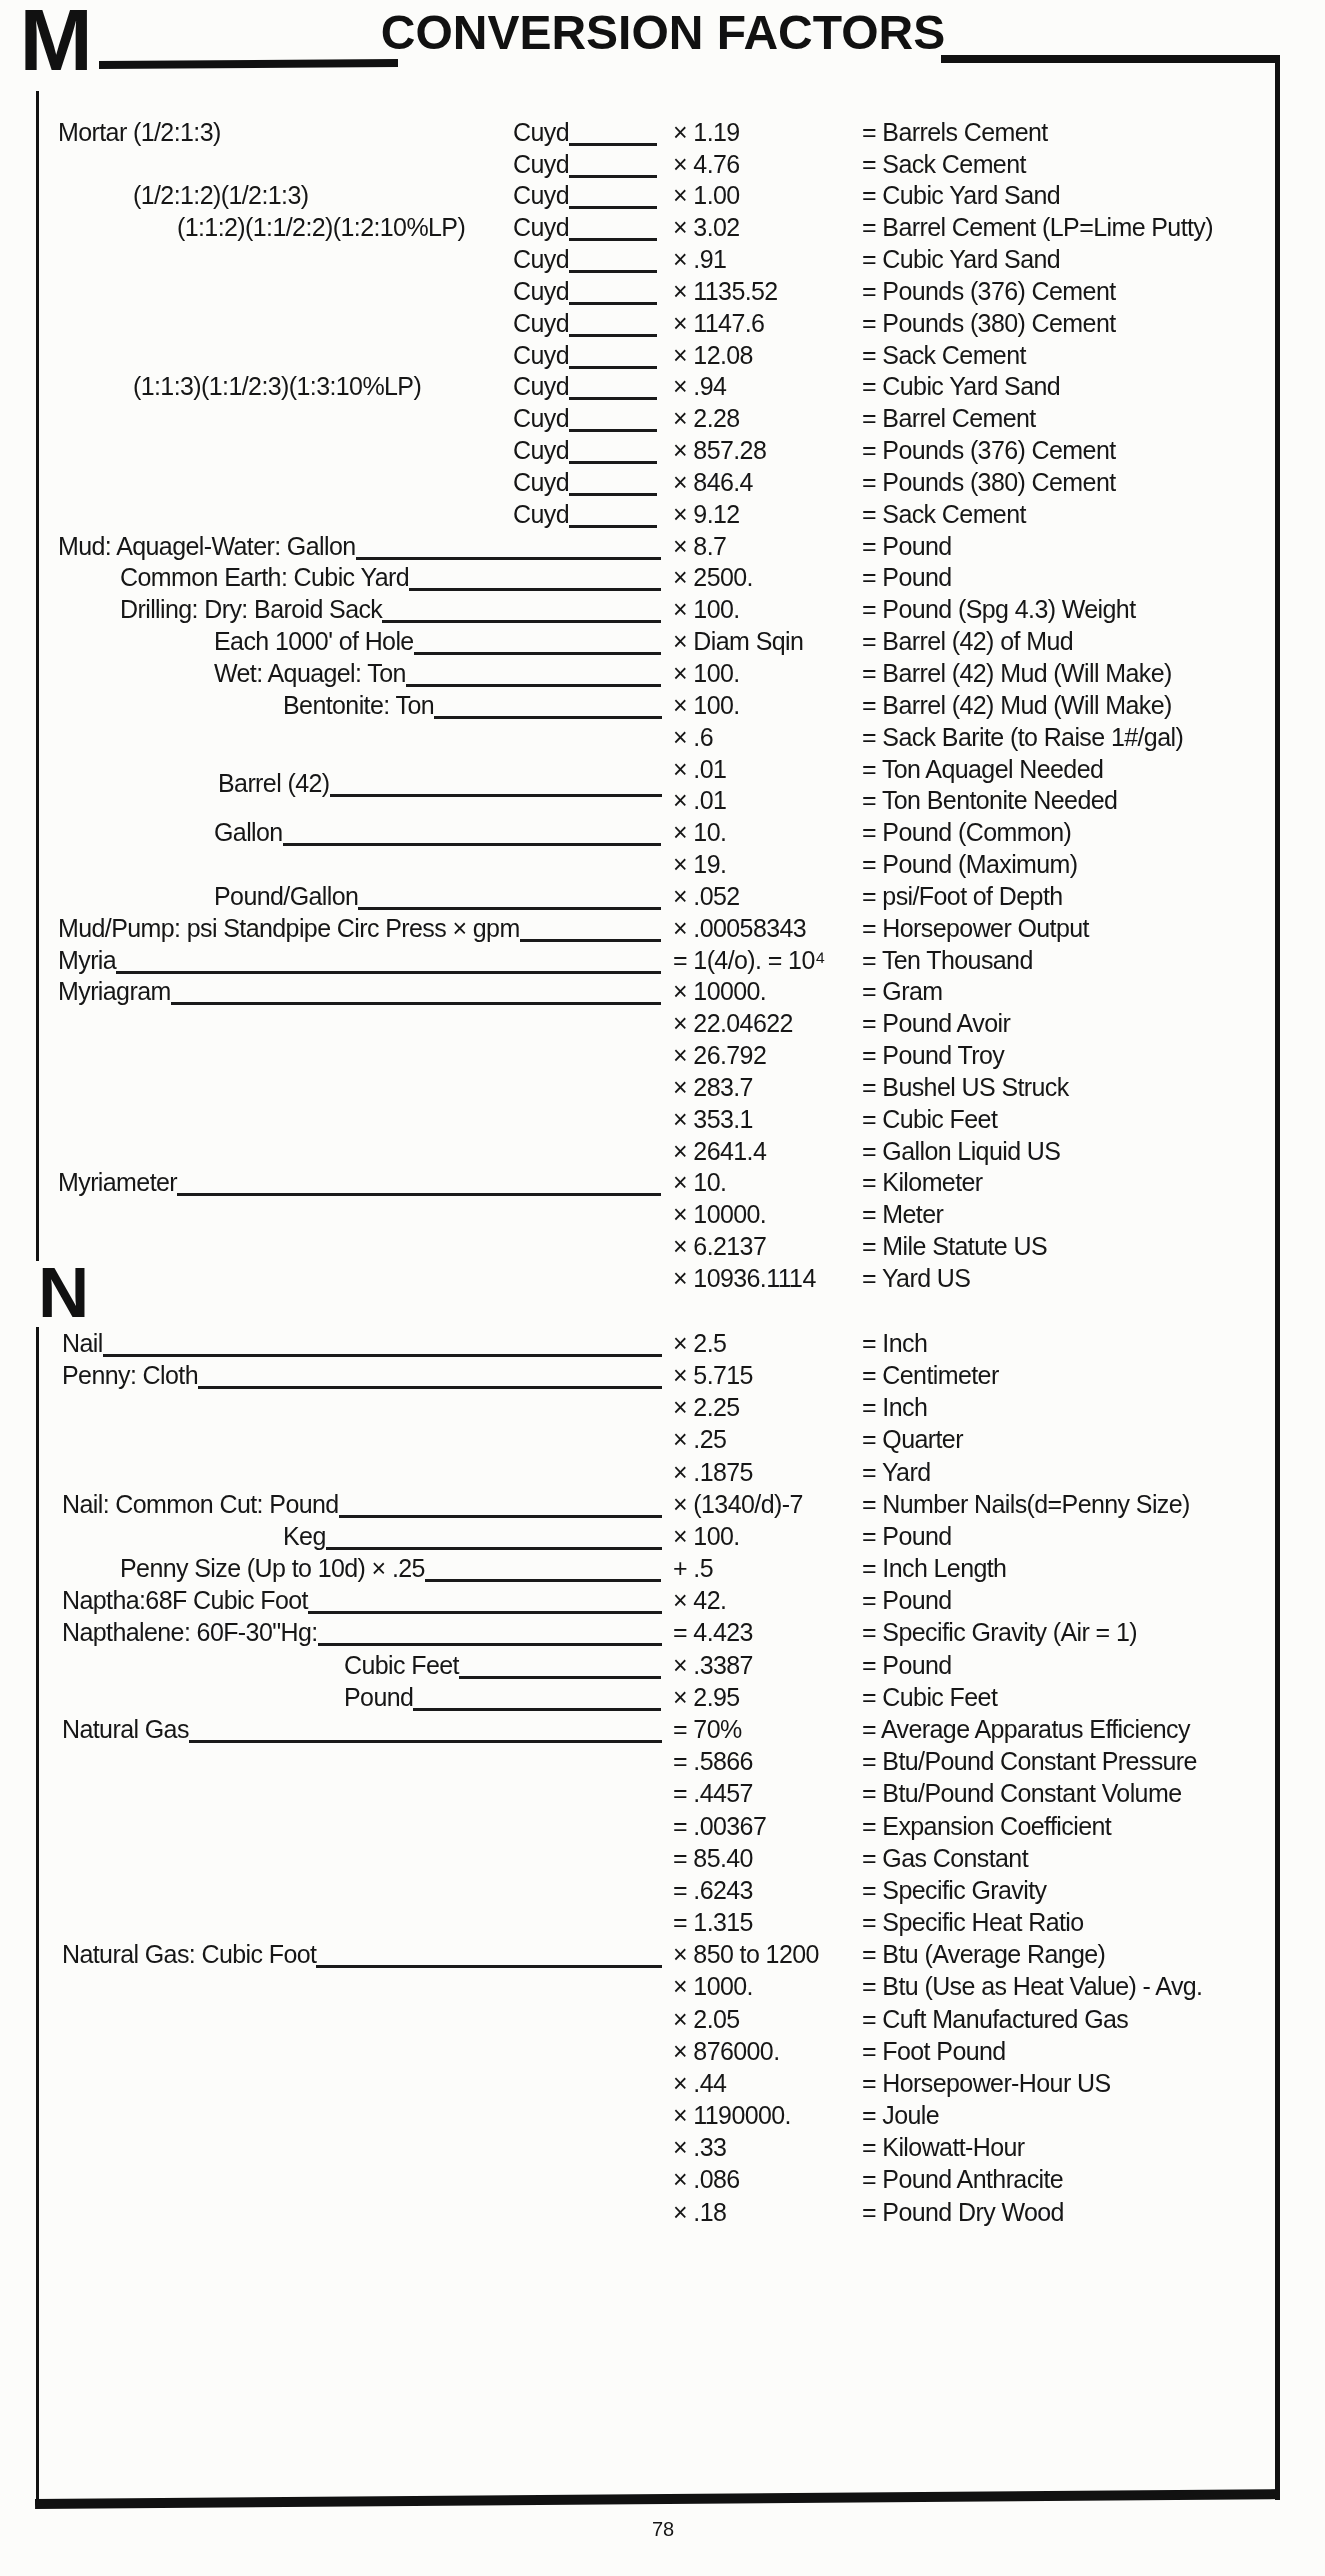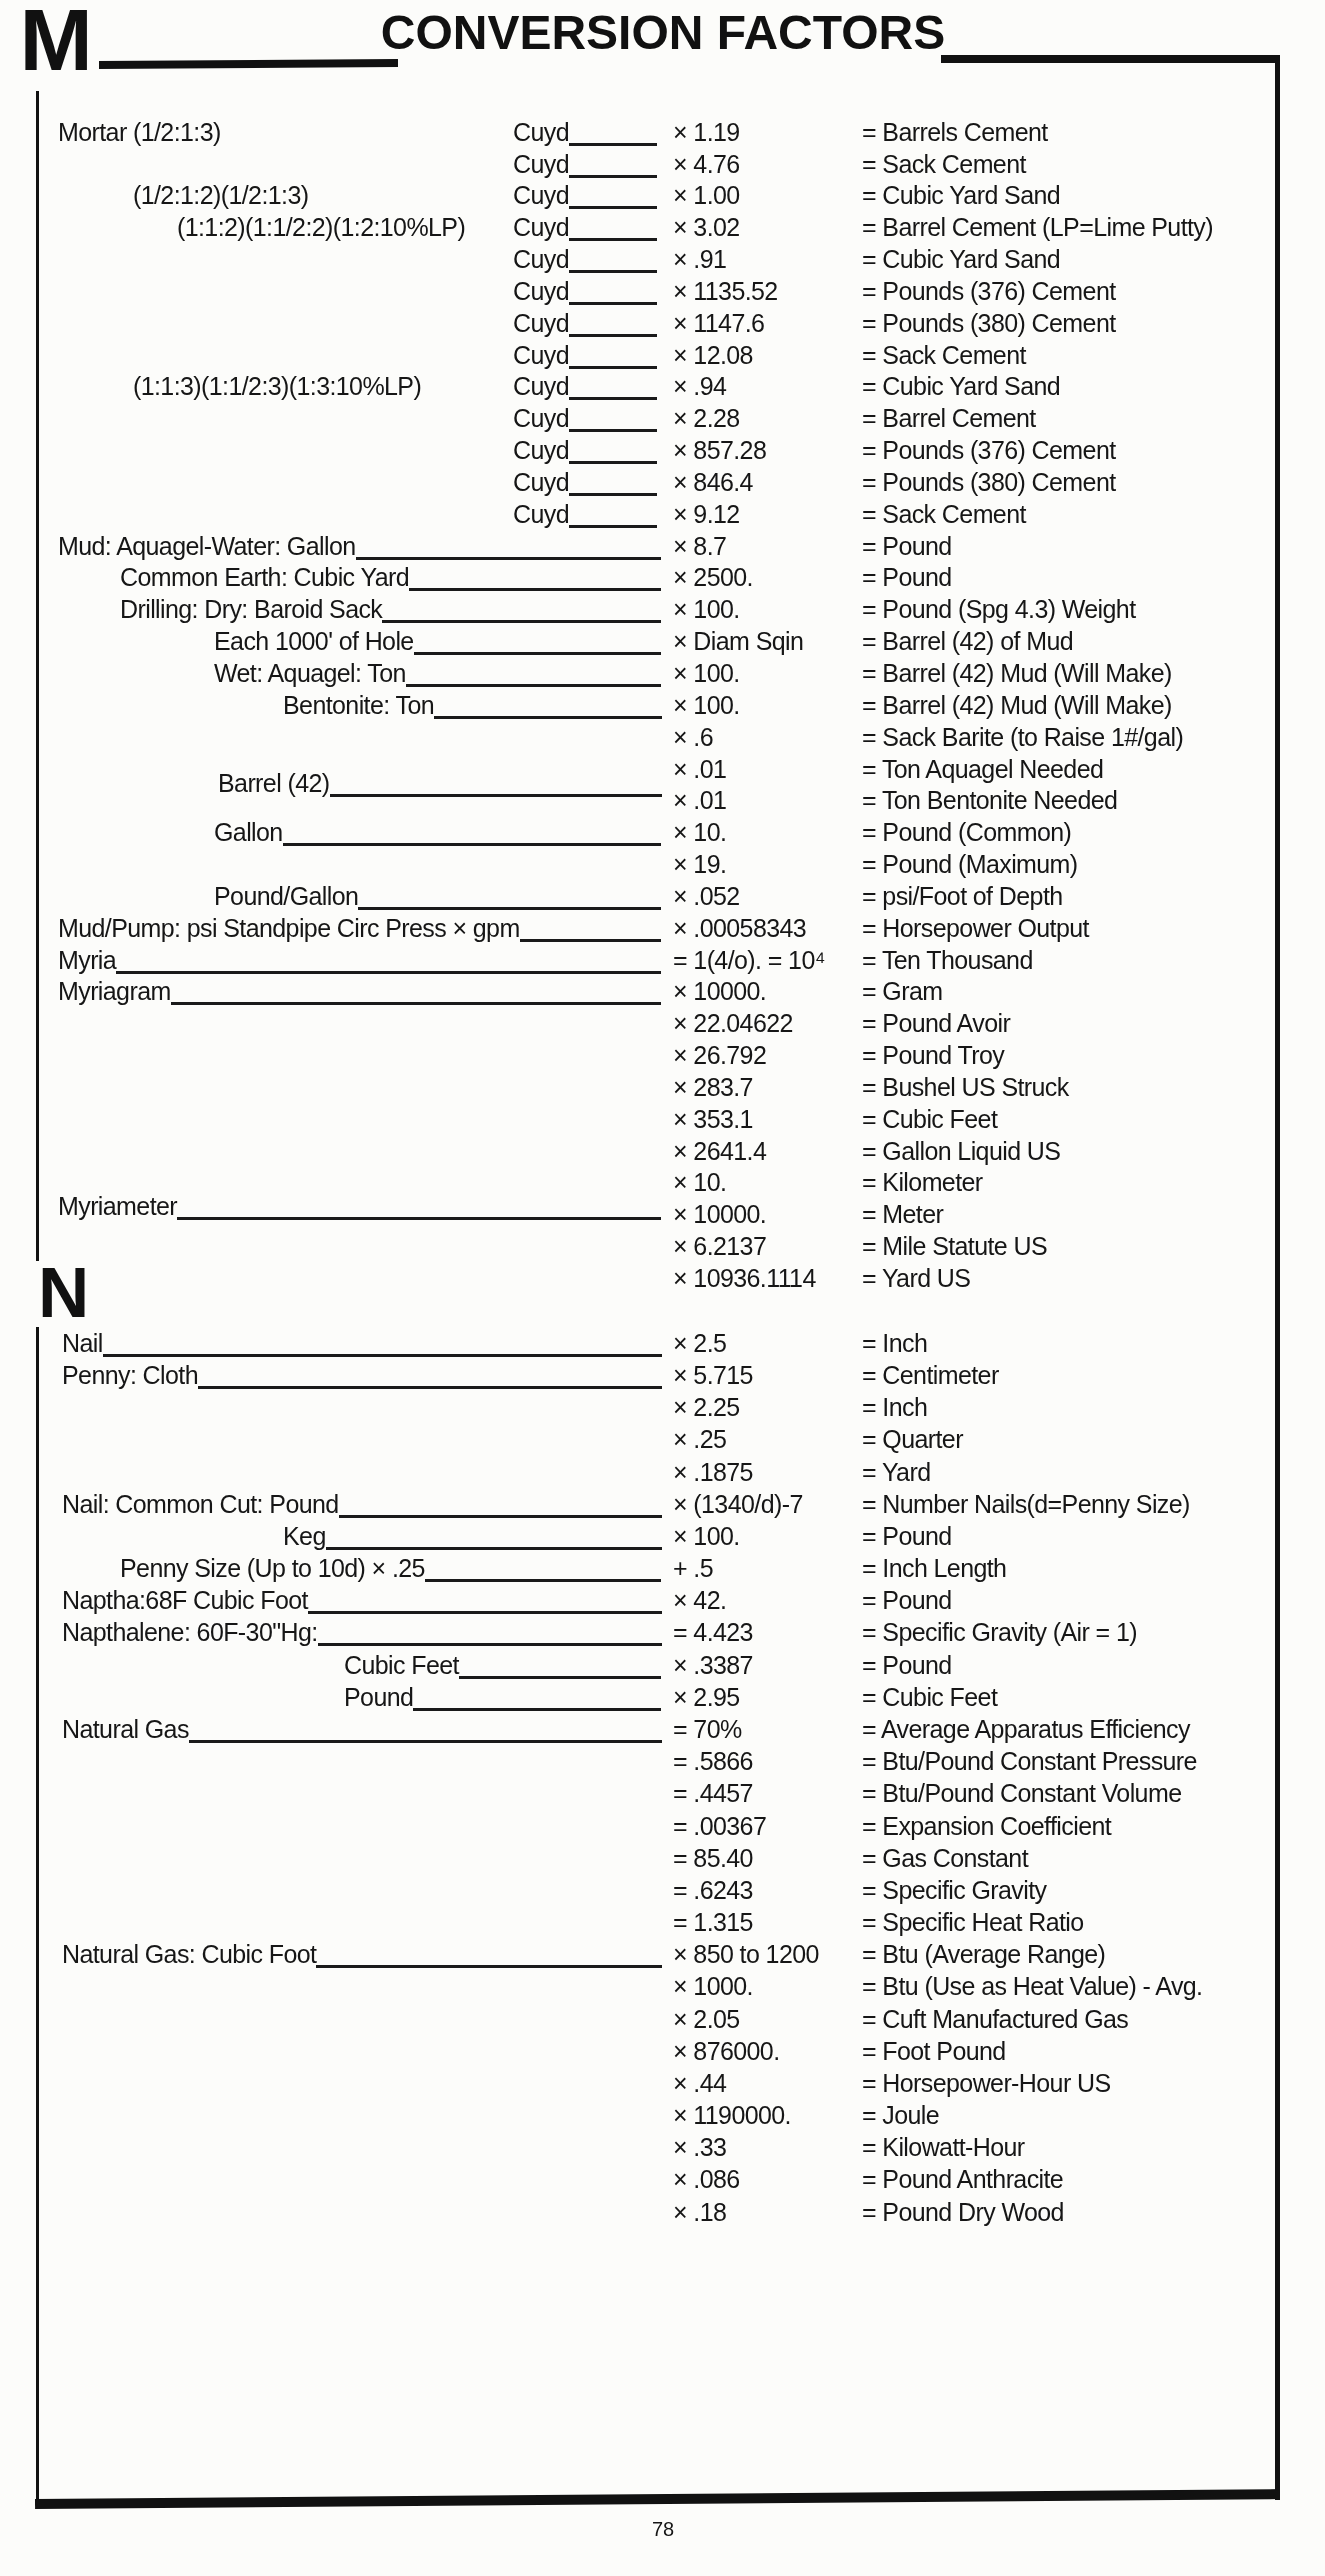--- a/index.html
+++ b/index.html
@@ -288,21 +288,21 @@
       </div>
       <div class="row" style="top: 1103px;">
         <div class="factor">× 353.1</div>
         <div class="result">= Cubic Feet</div>
       </div>
       <div class="row" style="top: 1135px;">
         <div class="factor">× 2641.4</div>
         <div class="result">= Gallon Liquid US</div>
       </div>
       <div class="row" style="top: 1166px;">
-        <div class="lblwrap" style="left: 58px; width: 603px; margin-top: 24px;">
+        <div class="lblwrap" style="left: 58px; width: 603px;">
           <span class="lbl">Myriameter</span>
           <div class="leader"></div>
         </div>
         <div class="factor">× 10.</div>
         <div class="result">= Kilometer</div>
       </div>
       <div class="row" style="top: 1198px;">
         <div class="factor">× 10000.</div>
         <div class="result">= Meter</div>
       </div>

